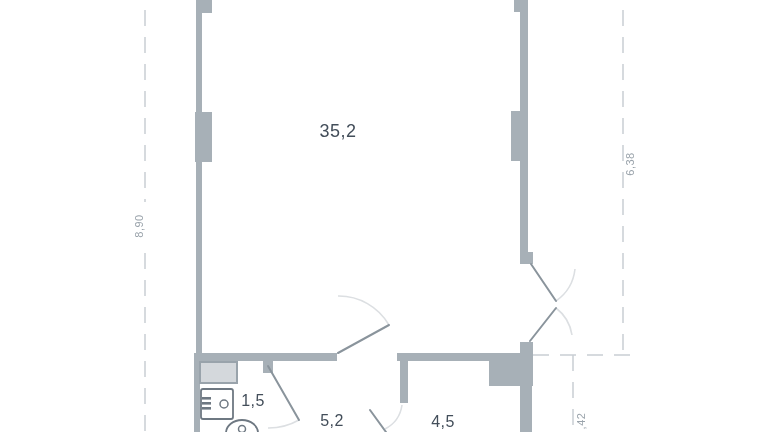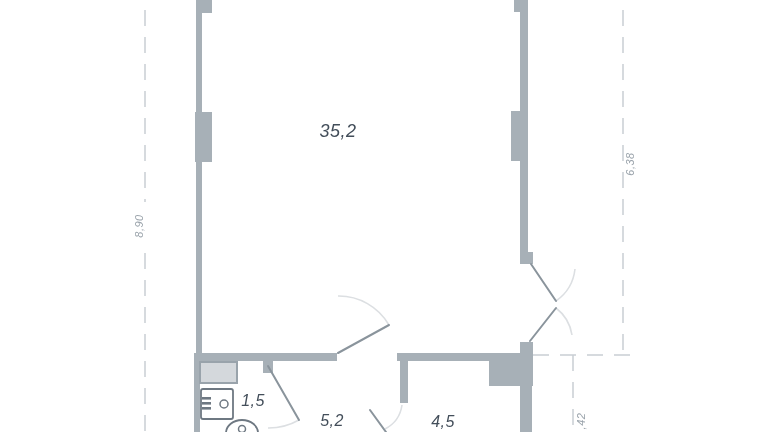--- a/index.html
+++ b/index.html
@@ -1,17 +1,17 @@
 <!DOCTYPE html>
 <html><head>
 <meta charset="utf-8">
 <style>
   html,body{margin:0;padding:0;background:#ffffff;}
   .stage{position:relative;width:768px;height:432px;background:#ffffff;overflow:hidden;
-         font-family:"Liberation Sans", sans-serif;font-style:italic;}
+         font-family:"Liberation Sans", sans-serif;}
   svg{display:block;}
   .walls rect{stroke:none;}
   .doors path{fill:none;stroke-width:2;stroke-linecap:round;}
   .arcs path{fill:none;stroke-width:1.6;}
   .dashes path{fill:none;stroke-width:1.5;stroke-dasharray:16 11;}
   .fixtures .outline{fill:#ffffff;stroke-width:1.8;}
   .fixtures .thin{fill:none;stroke-width:1.5;}
   .room-label{font-size:16px;letter-spacing:0.5px;text-anchor:middle;}
   .room-label.big{font-size:18px;}
   .dim-label{font-size:11px;letter-spacing:0.5px;text-anchor:middle;}

